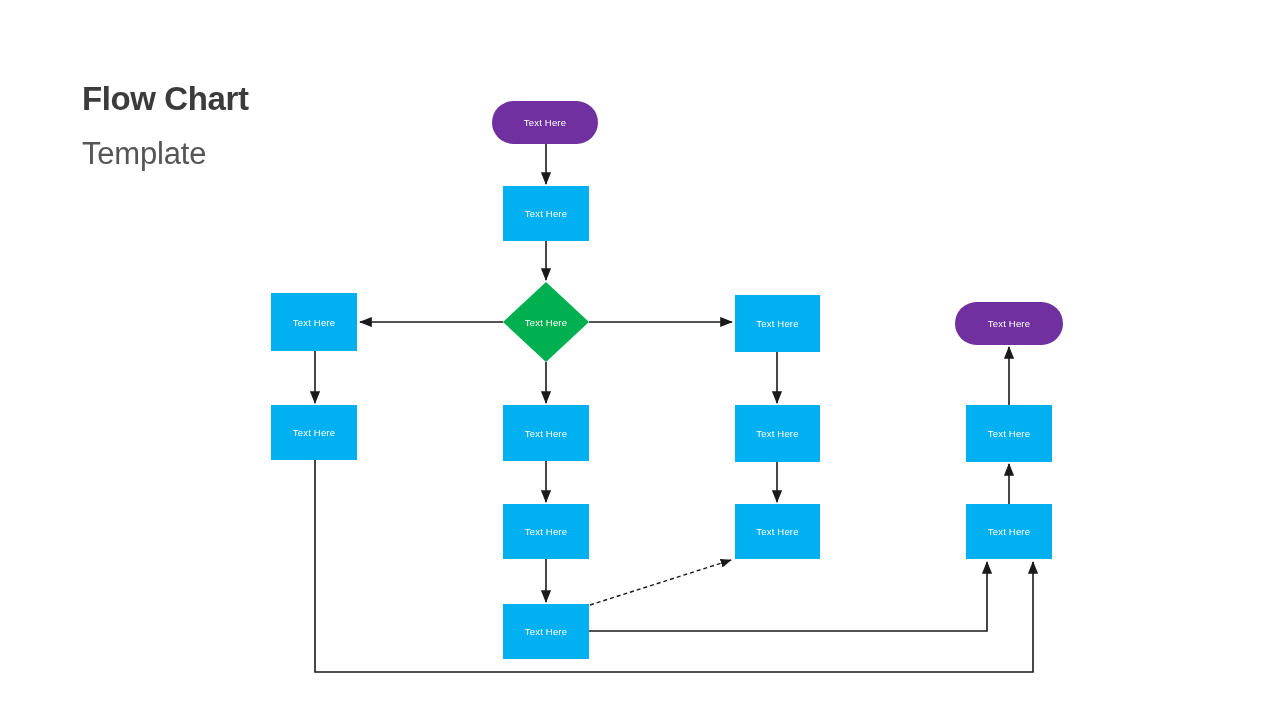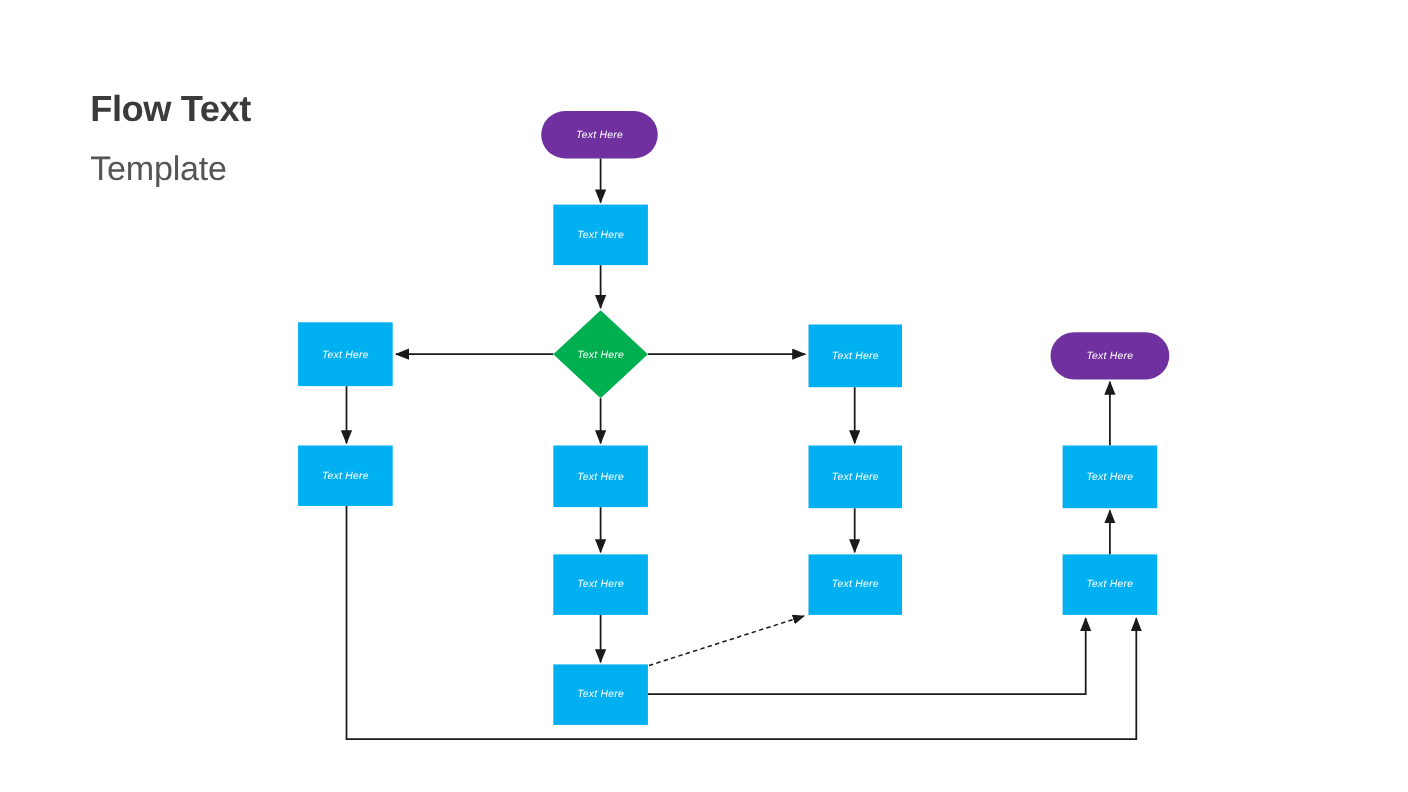--- a/index.html
+++ b/index.html
@@ -76,30 +76,29 @@
     position: absolute;
     left: 0; top: 0;
     width: 100%; height: 100%;
   }
   .node-decision .node-label {
     position: relative;
     z-index: 1;
   }
   .node-label {
     pointer-events: none;
-    font-style: italic;
   }
 </style>
 </head>
 <body>
 
 <div id="canvas">
 
   <div id="title-block">
-    <span id="title-main">Flow Text</span>
+    <span id="title-main">Flow Chart</span>
     <span id="title-sub">Template</span>
   </div>
 
   <svg id="connectors" viewBox="0 0 1280 720" xmlns="http://www.w3.org/2000/svg">
     <defs>
       <marker id="arrowhead" markerWidth="9" markerHeight="9" refX="7.4" refY="3.2" orient="auto" markerUnits="strokeWidth">
         <path d="M0,0 L8,3.2 L0,6.4 z" fill="#1a1a1a"></path>
       </marker>
       <marker id="arrowhead-dash" markerWidth="9" markerHeight="9" refX="7.4" refY="3.2" orient="auto" markerUnits="strokeWidth">
         <path d="M0,0 L8,3.2 L0,6.4 z" fill="#1a1a1a"></path>

